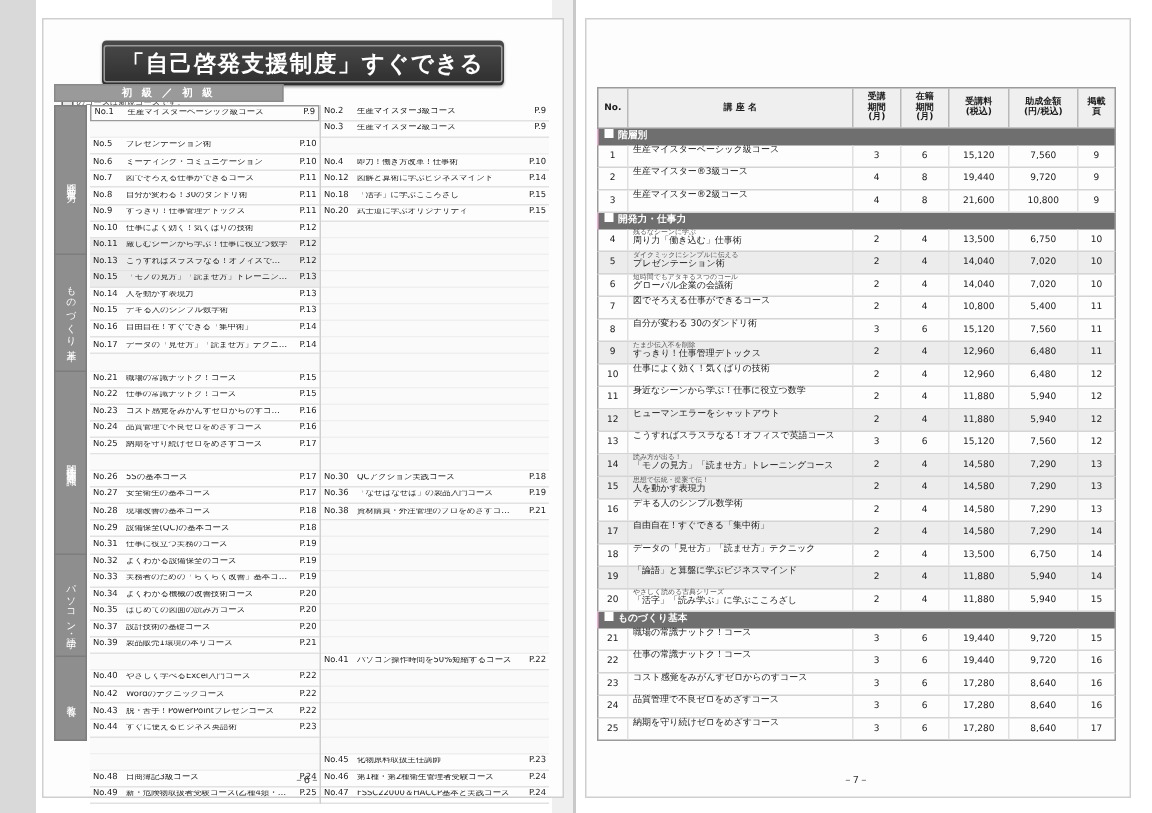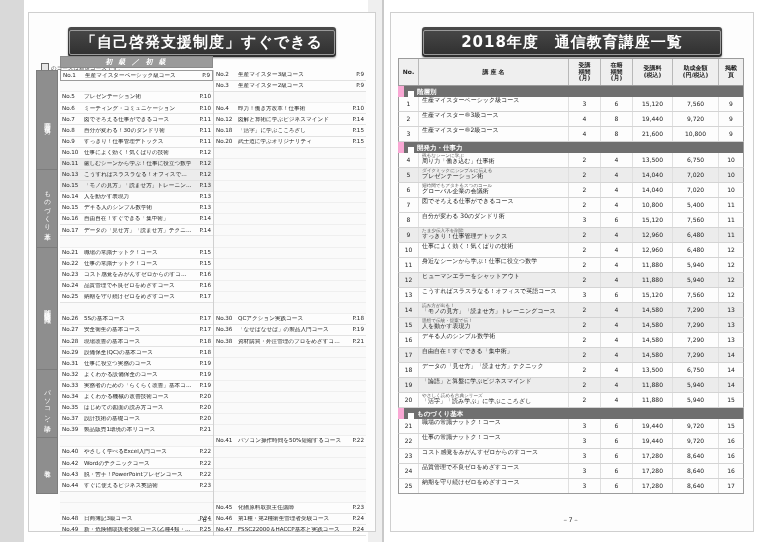--- a/index.html
+++ b/index.html
@@ -80,22 +80,22 @@
   .rhead > div:last-child{border-right:none;}
   .c-no{width:20px;}
   .c-nm{width:150px;}
   .c-a{width:32px;}
   .c-b{width:32px;}
   .c-c{width:40px;}
   .c-d{width:46px;}
   .c-e{width:24px;}
   .grp{
     height:11px;background:#6f6f6f;color:#fff;font-size:6.5px;font-weight:bold;
-    display:flex;align-items:flex-end;padding-left:4px;box-sizing:border-box;
-    border-left:6px solid #f9a8d4;border-right:1px solid #9b9b9b;
+    display:flex;align-items:flex-start;padding-left:4px;box-sizing:border-box;
+    border-left:1px solid #f9a8d4;border-right:1px solid #9b9b9b;
   }
   .grp .mk{display:inline-block;width:6px;height:6px;background:#fff;margin-right:3px;}
   .rrow{display:flex;border-left:1px solid #9b9b9b;border-right:1px solid #9b9b9b;border-bottom:1px solid #d4d4d4;min-height:14px;}
   .rrow > div{display:flex;align-items:center;justify-content:center;box-sizing:border-box;border-right:1px solid #e0e0e0;line-height:1.1;}
   .rrow > div:last-child{border-right:none;}
   .rrow .c-nm{justify-content:flex-start;padding-left:3px;flex-direction:column;align-items:flex-start;}
   .rrow.alt{background:#ececec;}
   .sub{font-size:4.6px;color:#555;}
   .nmmain{font-size:6px;}
   .rtbl-end{border-bottom:1px solid #9b9b9b;}
@@ -114,21 +114,21 @@
   <div class="sheet sheet-l">
     <div class="banner">
       <span class="inner">「自己啓発支援制度」すぐできる</span>
     </div>
     <div class="note" style="left:12px;top:50px;">
       <span class="sq"></span><span>のコースは新規コースです。</span>
     </div>
   </div>
 
   <div class="lp">
-    <div class="lrow" style="margin-left:24px;font-style:italic;">
+    <div class="lrow" style="">
       <div class="lcol colhead">初 級 ／ 初 級</div>
     </div>
 
     <div class="sidebar-col">
       <div class="sb-cell" style="height:100px;">開発力・仕事力</div>
       <div class="sb-cell" style="height:78px;">ものづくり基本</div>
       <div class="sb-cell" style="height:122px;">関連技術・関連知識</div>
       <div class="sb-cell" style="height:68px;">パソコン・語学</div>
       <div class="sb-cell" style="height:56px;">教養</div>
     </div>
@@ -421,23 +421,20 @@
               <span class="pg">P.24</span>
             </div>
         </div>
       </div>
     </div>
   </div>
 
   <div class="pgnum" style="left:196px;top:516px;">－6－</div>
 
   <div class="sheet sheet-r">
-    <div class="banner banner-r">
-      <span class="inner">2018年度　通信教育講座一覧</span>
-    </div>
     <div class="note" style="left:10px;top:50px;">
       <span class="sq"></span><span>のコースは新規コースです。</span>
     </div>
   </div>
 
   <div class="rtbl">
     <div class="rhead">
       <div class="c-no">No.</div>
       <div class="c-nm">講 座 名</div>
       <div class="c-a" style="white-space:pre-line;">受講

